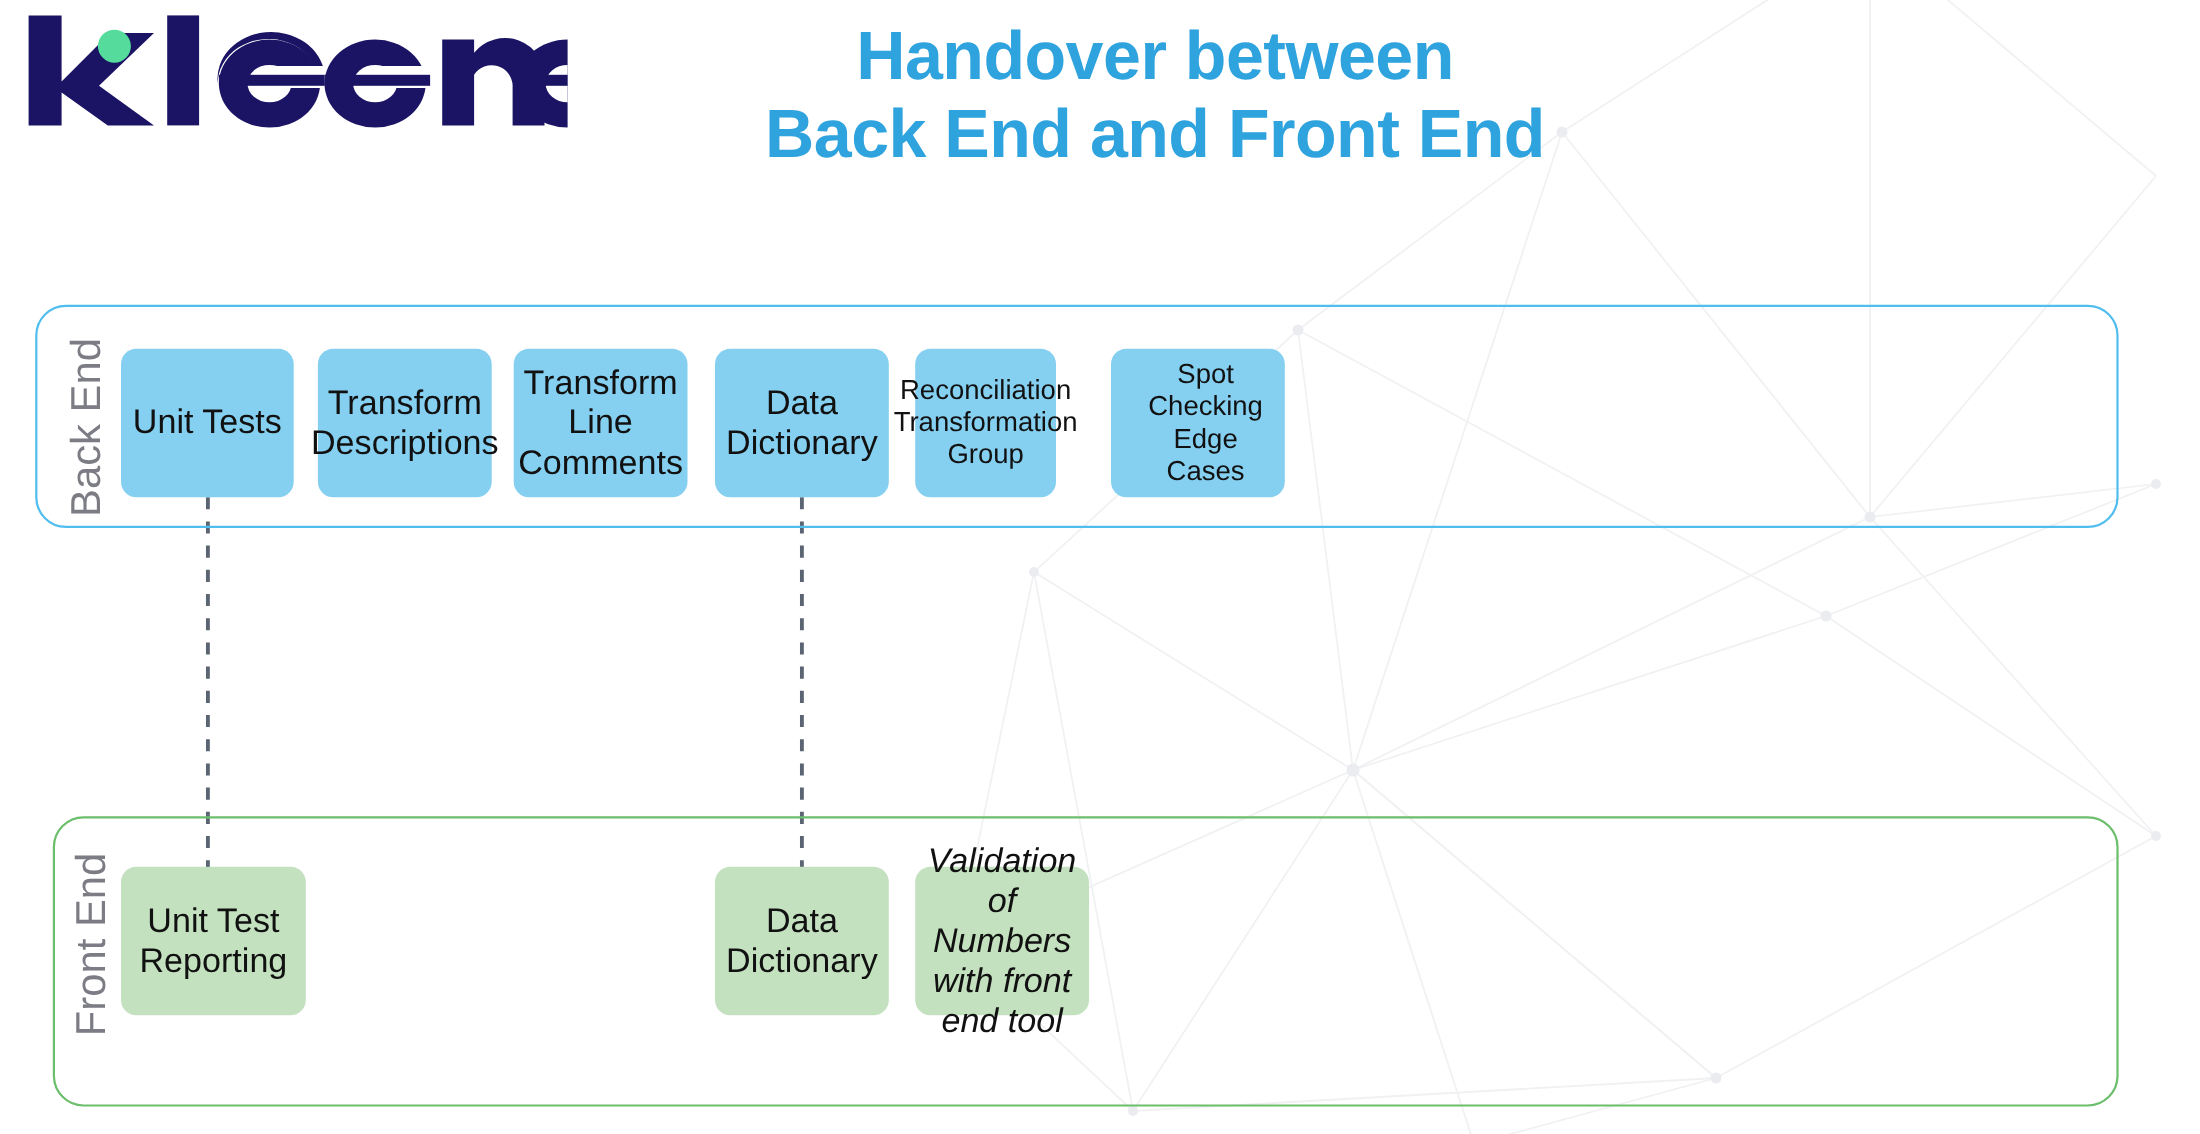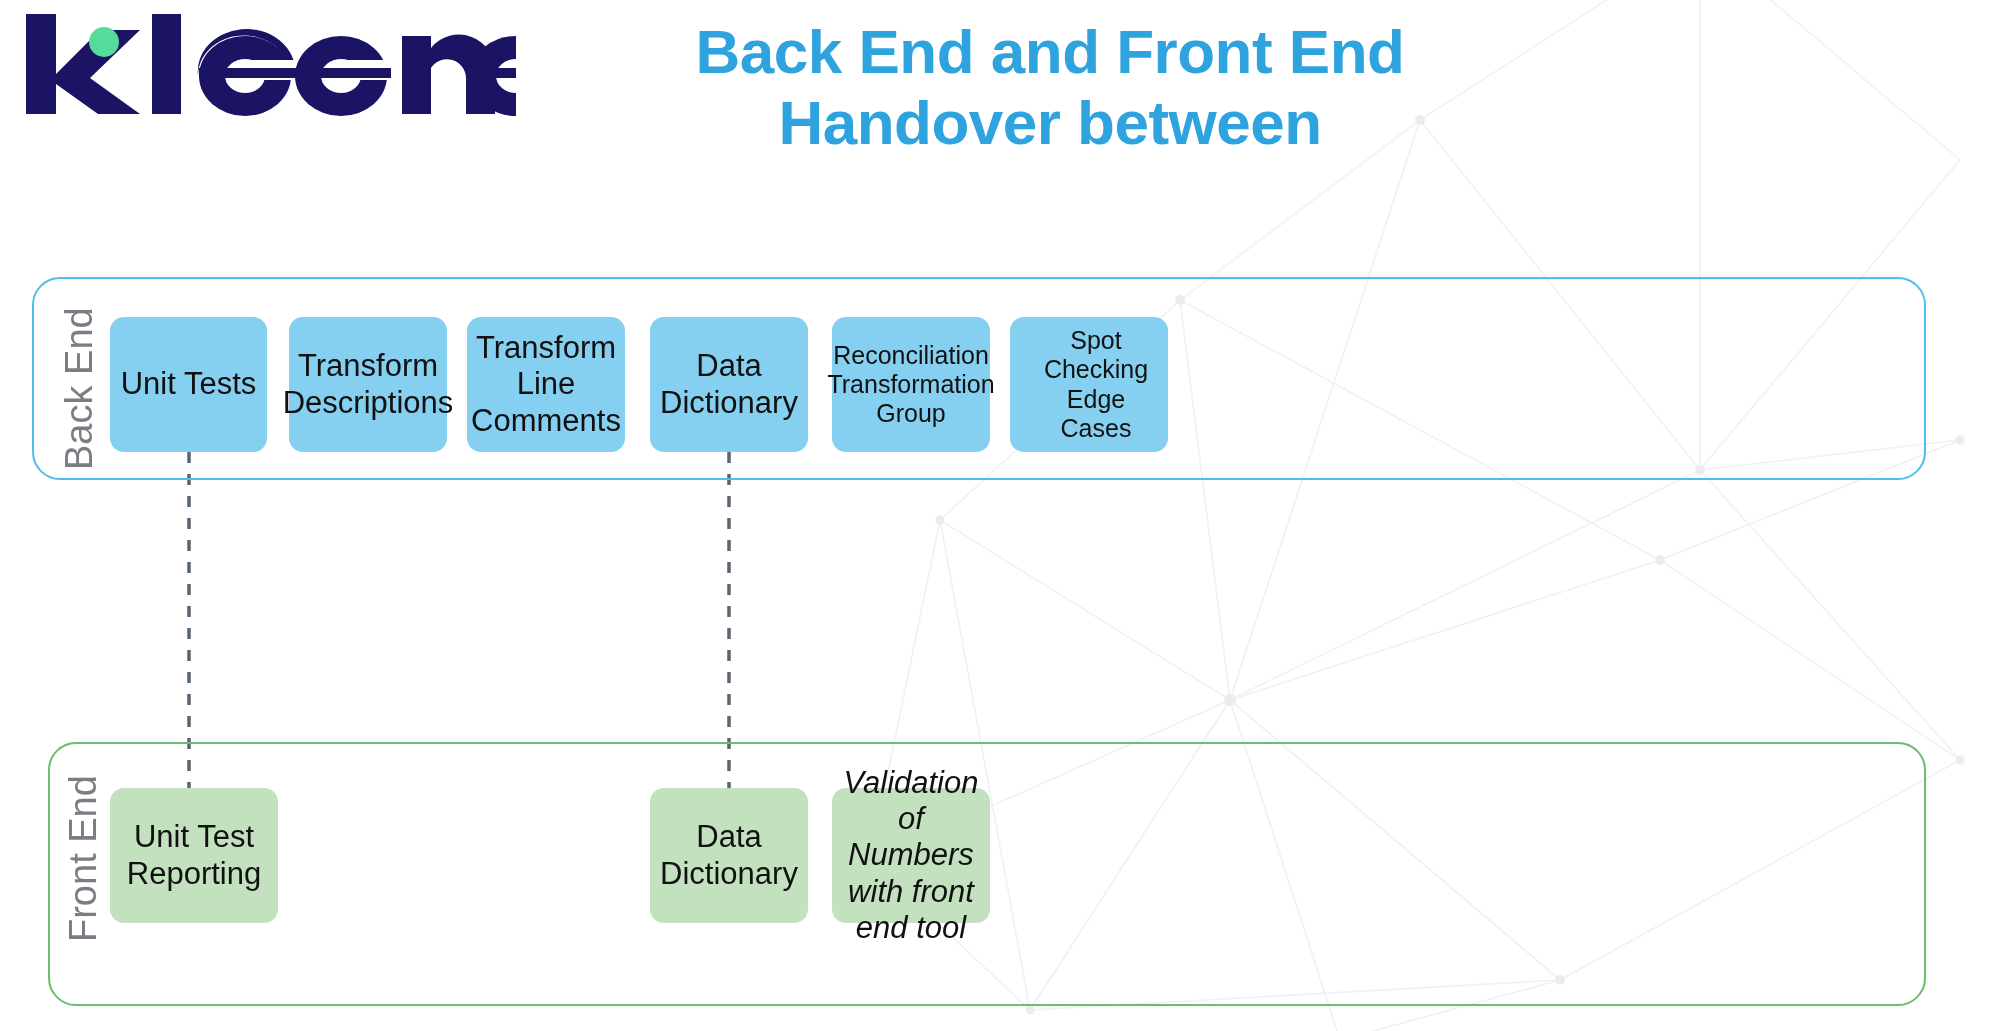--- a/index.html
+++ b/index.html
@@ -196,22 +196,22 @@
 
     <g fill="#1B1464">
       <ellipse cx="500" cy="68" rx="46" ry="40"></ellipse>
     </g>
     <ellipse cx="500" cy="68" rx="20" ry="17" fill="#ffffff"></ellipse>
     <rect x="500" y="52" width="54" height="20" fill="#ffffff"></rect>
     <rect x="454" y="60" width="96" height="10" fill="#1B1464"></rect>
   </svg>
 
   <div id="title">
+    <span class="tline">Handover between</span>
     <span class="tline">Back End and Front End</span>
-    <span class="tline">Handover between</span>
   </div>
 
   <svg id="connectors" viewBox="0 0 2000 1031" preserveAspectRatio="none">
     <line x1="189" y1="452" x2="189" y2="790" stroke="#5A6472" stroke-width="3.5" stroke-dasharray="11 11"></line>
     <line x1="729" y1="452" x2="729" y2="790" stroke="#5A6472" stroke-width="3.5" stroke-dasharray="11 11"></line>
   </svg>
 
   <div class="lane" id="lane-backend"></div>
   <div class="lane-label" id="label-backend">Back End</div>
 
@@ -224,21 +224,21 @@
   </div>
   <div class="node blue" style="left:467px; top:317px; width:158px; height:135px;">
     <span class="lbl fs-lg">Transform
 Line
 Comments</span>
   </div>
   <div class="node blue" style="left:650px; top:317px; width:158px; height:135px;">
     <span class="lbl fs-lg">Data
 Dictionary</span>
   </div>
-  <div class="node blue" style="left:832px; top:317px; width:158px; height:135px;">
+  <div class="node blue" style="left:832px; top:317px; width:128px; height:135px;">
     <span class="lbl fs-sm">Reconciliation
 Transformation
 Group</span>
   </div>
   <div class="node blue" style="left:1010px; top:317px; width:158px; height:135px;padding-left:22px;">
     <span class="lbl fs-sm">Spot Checking
 Edge Cases</span>
   </div>
 
   <div class="lane" id="lane-frontend"></div>

